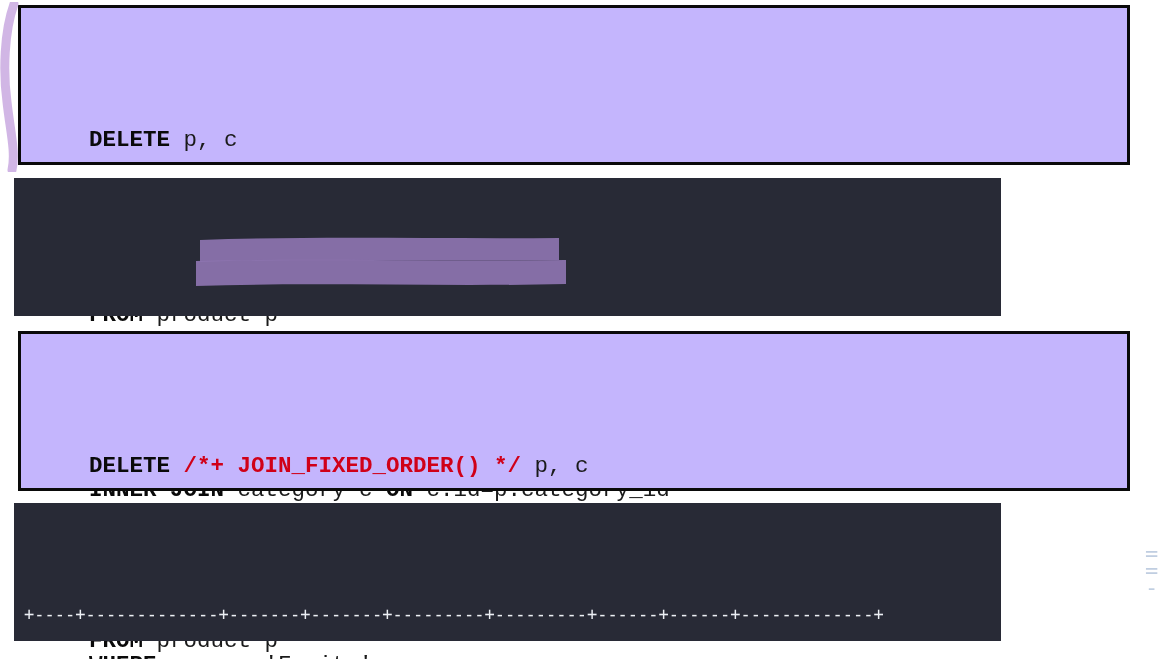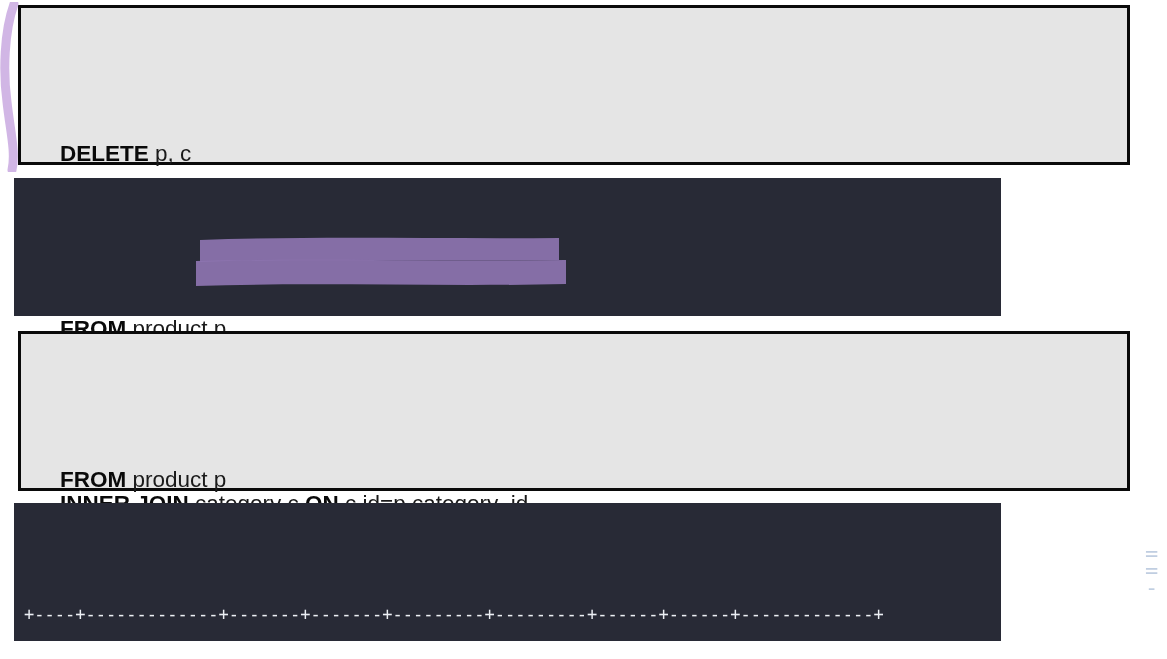--- a/index.html
+++ b/index.html
@@ -12,25 +12,25 @@
     width: 1167px;
     height: 659px;
     position: relative;
     overflow: hidden;
     font-family: "DejaVu Sans Mono", monospace;
   }
 
   
   .code-block {
     position: absolute;
-    background: #e5e5e5;
+    background: #c4b5fd;
     border: 3px solid #0a0a0a;
     box-sizing: border-box;
-    padding: 23px 0 10px 14px;
-    font-family: Liberation Sans, sans-serif;
+    padding: 10px 0 10px 14px;
+    font-family: Liberation Mono, monospace;
     font-size: 22.5px;
     line-height: 35px;
     color: #0d0d0d;
     letter-spacing: 0px;
     white-space: pre;
   }
   .code-line {
     white-space: pre;
   }
   .kw {
@@ -130,20 +130,23 @@
       <path d="M182 83 C 300 80, 430 84, 552 82 L 552 106 C 430 109, 300 104, 182 108 Z" fill="#8d74b0" opacity="0.92"></path>
     </svg>
   </div>
 
   
   
 </div>
 
 <div class="code-block" id="code-block-2" style="left:18px; top:331px; width:1112px; height:160px;">
   <div class="code-line">
+    <span class="kw">DELETE</span><span class="plain"> </span><span class="hint">/*+ JOIN_FIXED_ORDER() */</span><span class="plain"> p, c</span>
+  </div>
+  <div class="code-line">
     <span class="kw">FROM</span><span class="plain"> product p</span>
   </div>
   
   
 </div>
 
 <div class="ascii-table" id="table-2" style="left:14px; top:503px; width:987px; height:138px;">
   <div class="layer-text">
     <div class="ascii-row">+----+-------------+-------+-------+---------+---------+------+------+-------------+</div>
     

